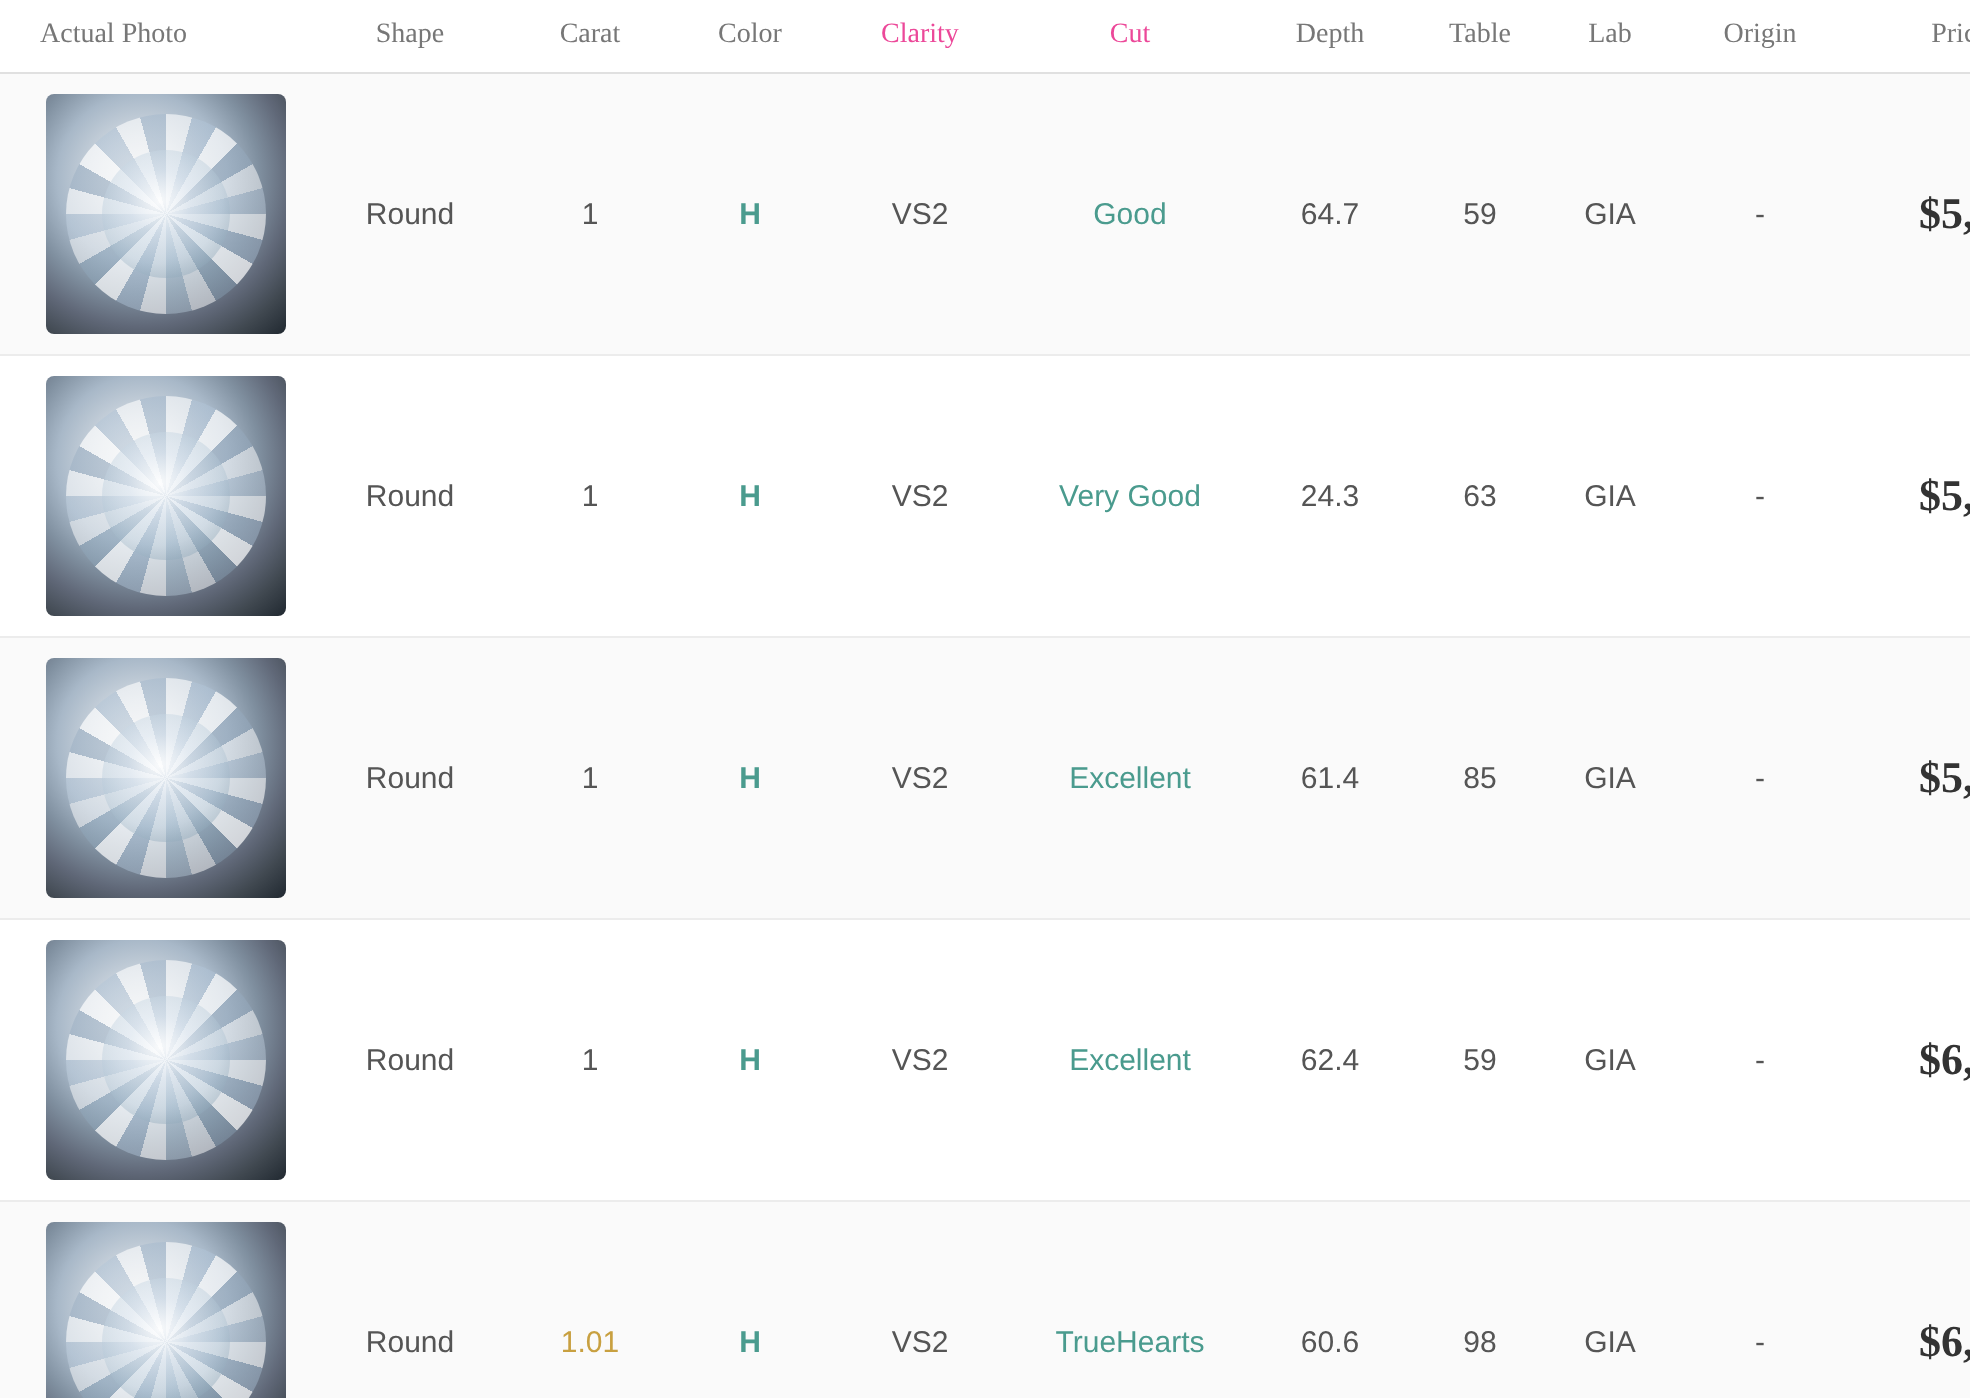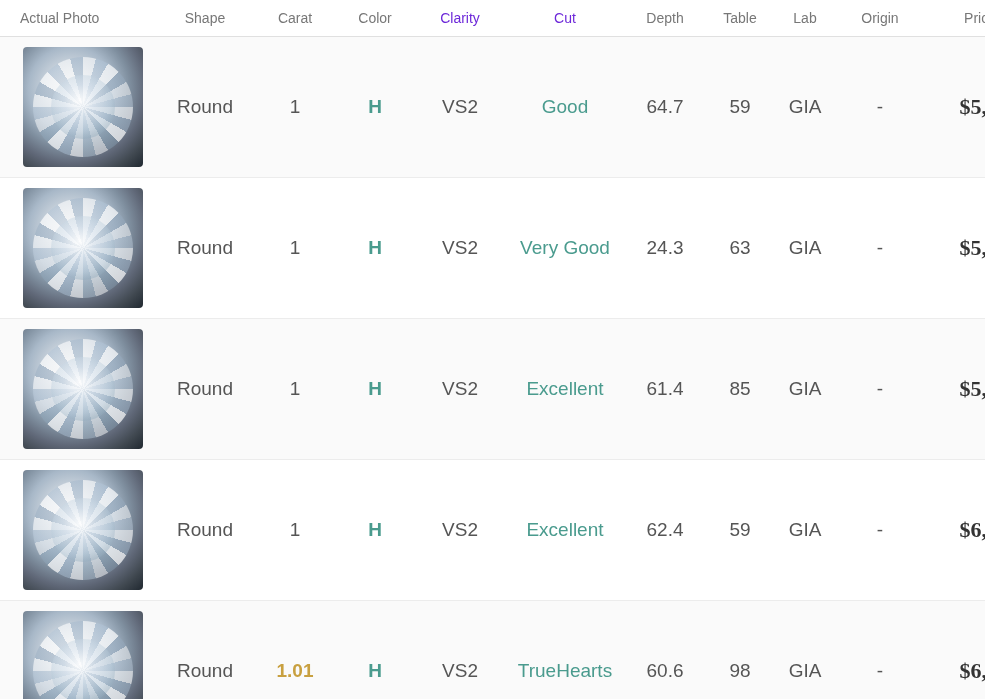--- a/index.html
+++ b/index.html
@@ -16,33 +16,33 @@
 
     .table-header {
       display: grid;
       grid-template-columns: 155px 100px 80px 80px 90px 120px 80px 70px 60px 90px 110px;
       padding: 10px 0;
       border-bottom: 1px solid #e0e0e0;
       background: #fff;
     }
 
     .table-header .col-label {
-      font-family: Liberation Sans, sans-serif;
+      font-family: Liberation Serif, serif;
       font-size: 14px;
       color: #777;
       text-align: center;
     }
 
     .table-header .col-label:first-child {
       text-align: left;
       padding-left: 20px;
     }
 
     .table-header .col-label.highlight {
-      color: #6d28d9;
+      color: #ec4899;
     }
 
     .table-row {
       display: grid;
       grid-template-columns: 155px 100px 80px 80px 90px 120px 80px 70px 60px 90px 110px;
       align-items: center;
       border-bottom: 1px solid #ececec;
       padding: 10px 0;
       background: #fff;
     }
@@ -101,37 +101,36 @@
       content: '';
       position: absolute;
       top: 28px; left: 28px; right: 28px; bottom: 28px;
       border-radius: 50%;
       background: radial-gradient(circle at 45% 40%, rgba(255,255,255,0.9) 0%, rgba(220,230,240,0.6) 30%, rgba(180,200,215,0.4) 60%, rgba(100,130,150,0.5) 100%);
     }
 
     .cell {
       text-align: center;
       font-family: Arial, sans-serif;
-      font-size: 19px;
+      font-size: 15px;
       color: #555;
     }
 
     .cell.color-h {
       color: #4a9b8e;
       font-weight: bold;
     }
 
     .cell.cut-good {
       color: #4a9b8e;
       text-align: center;
     }
 
     .cell.carat-highlight {
       color: #c8a040;
-      font-weight: bold;
     }
 
     .cell.lab-link {
       color: #555;
       cursor: pointer;
     }
 
     .cell.price {
       font-size: 22px;
       font-weight: bold;

